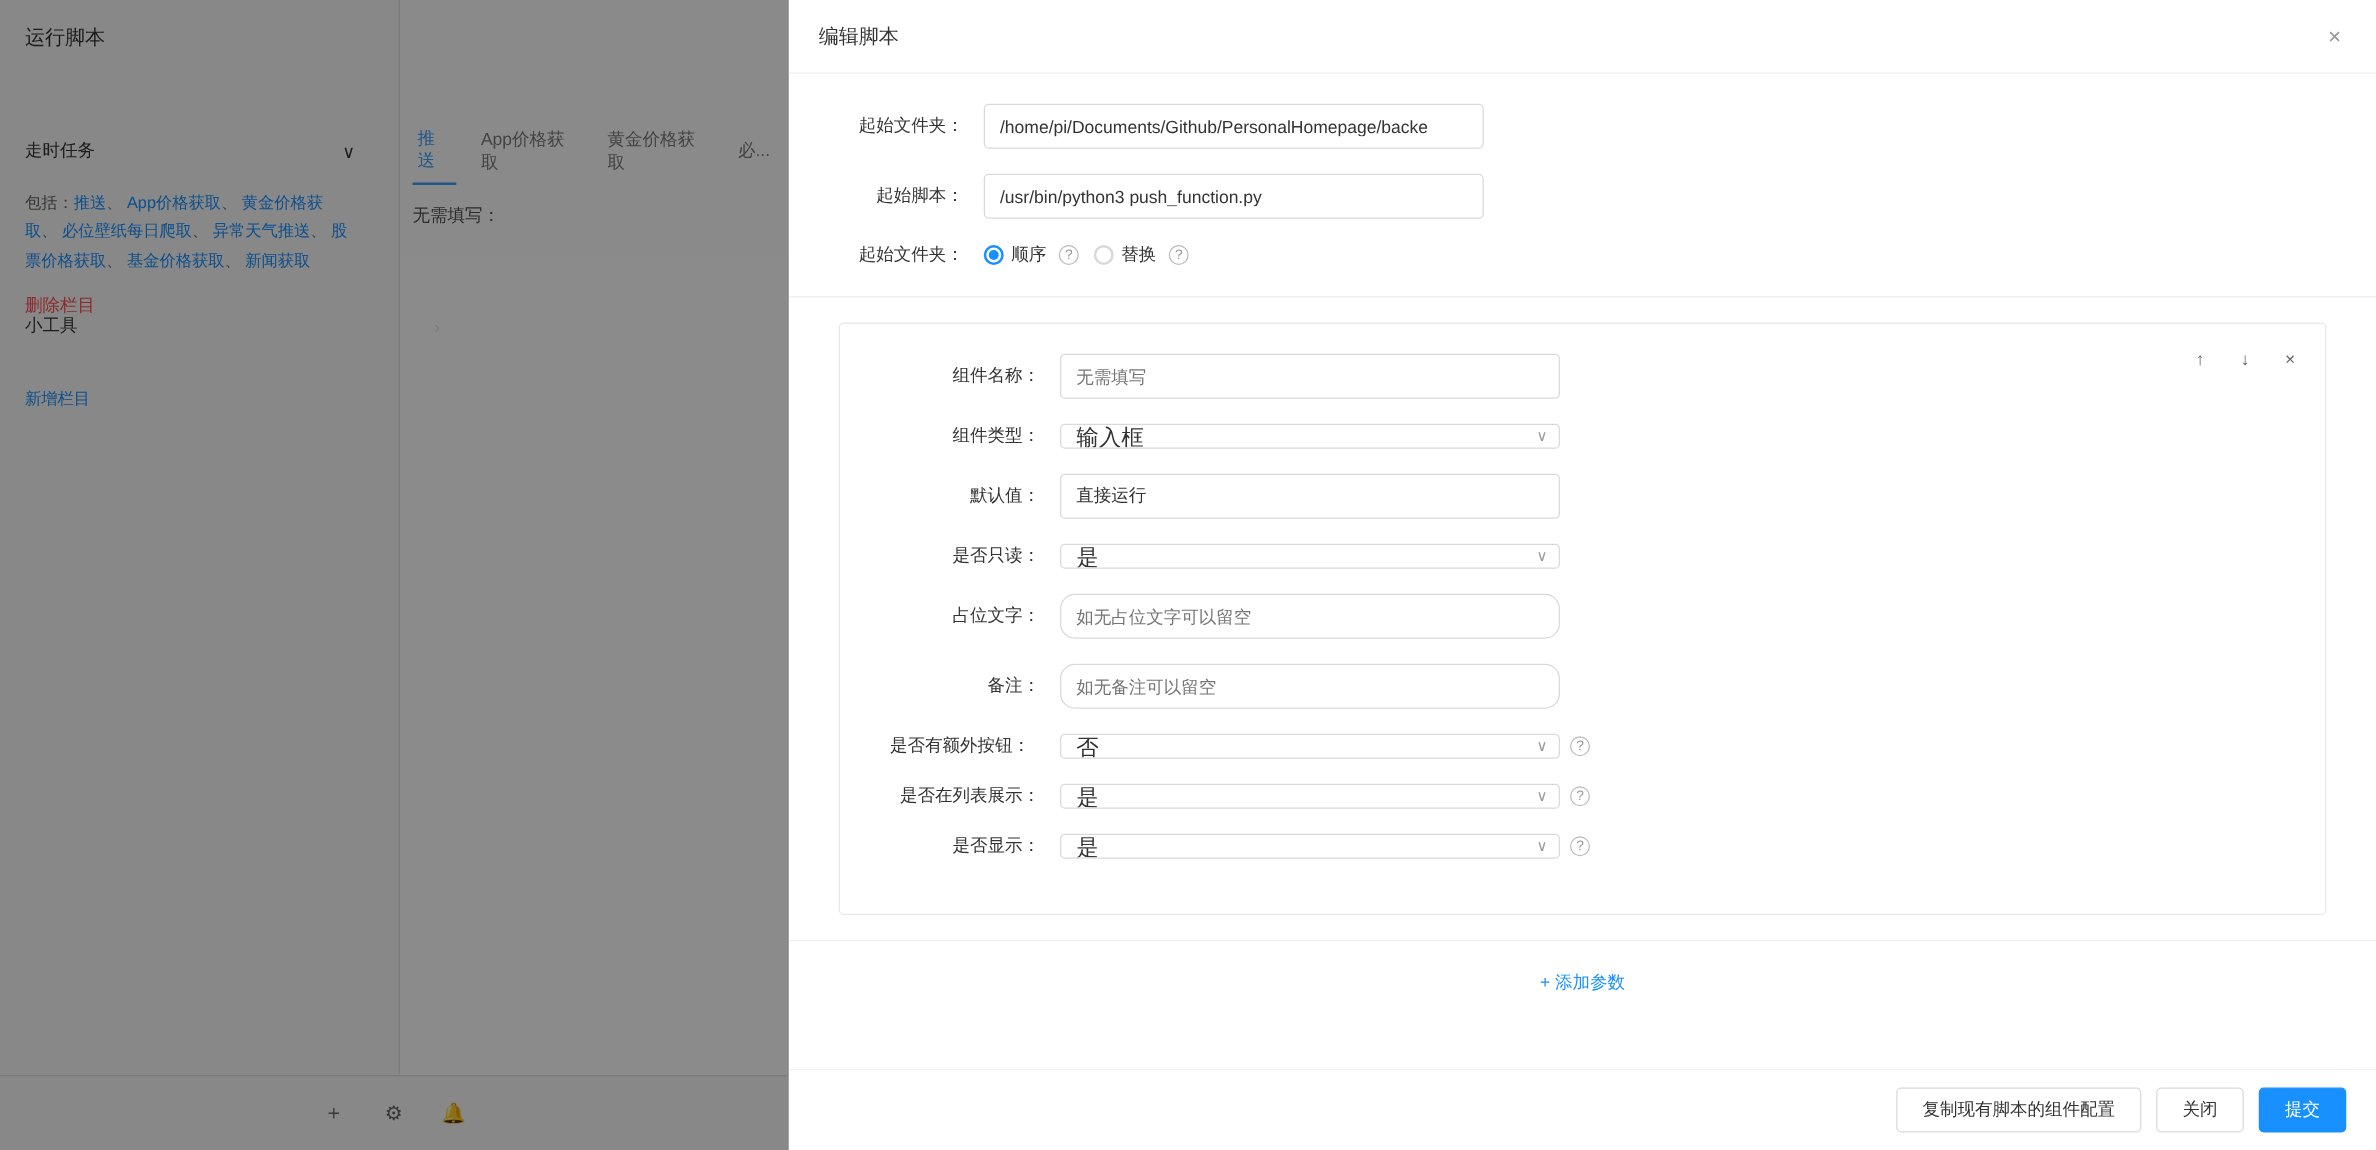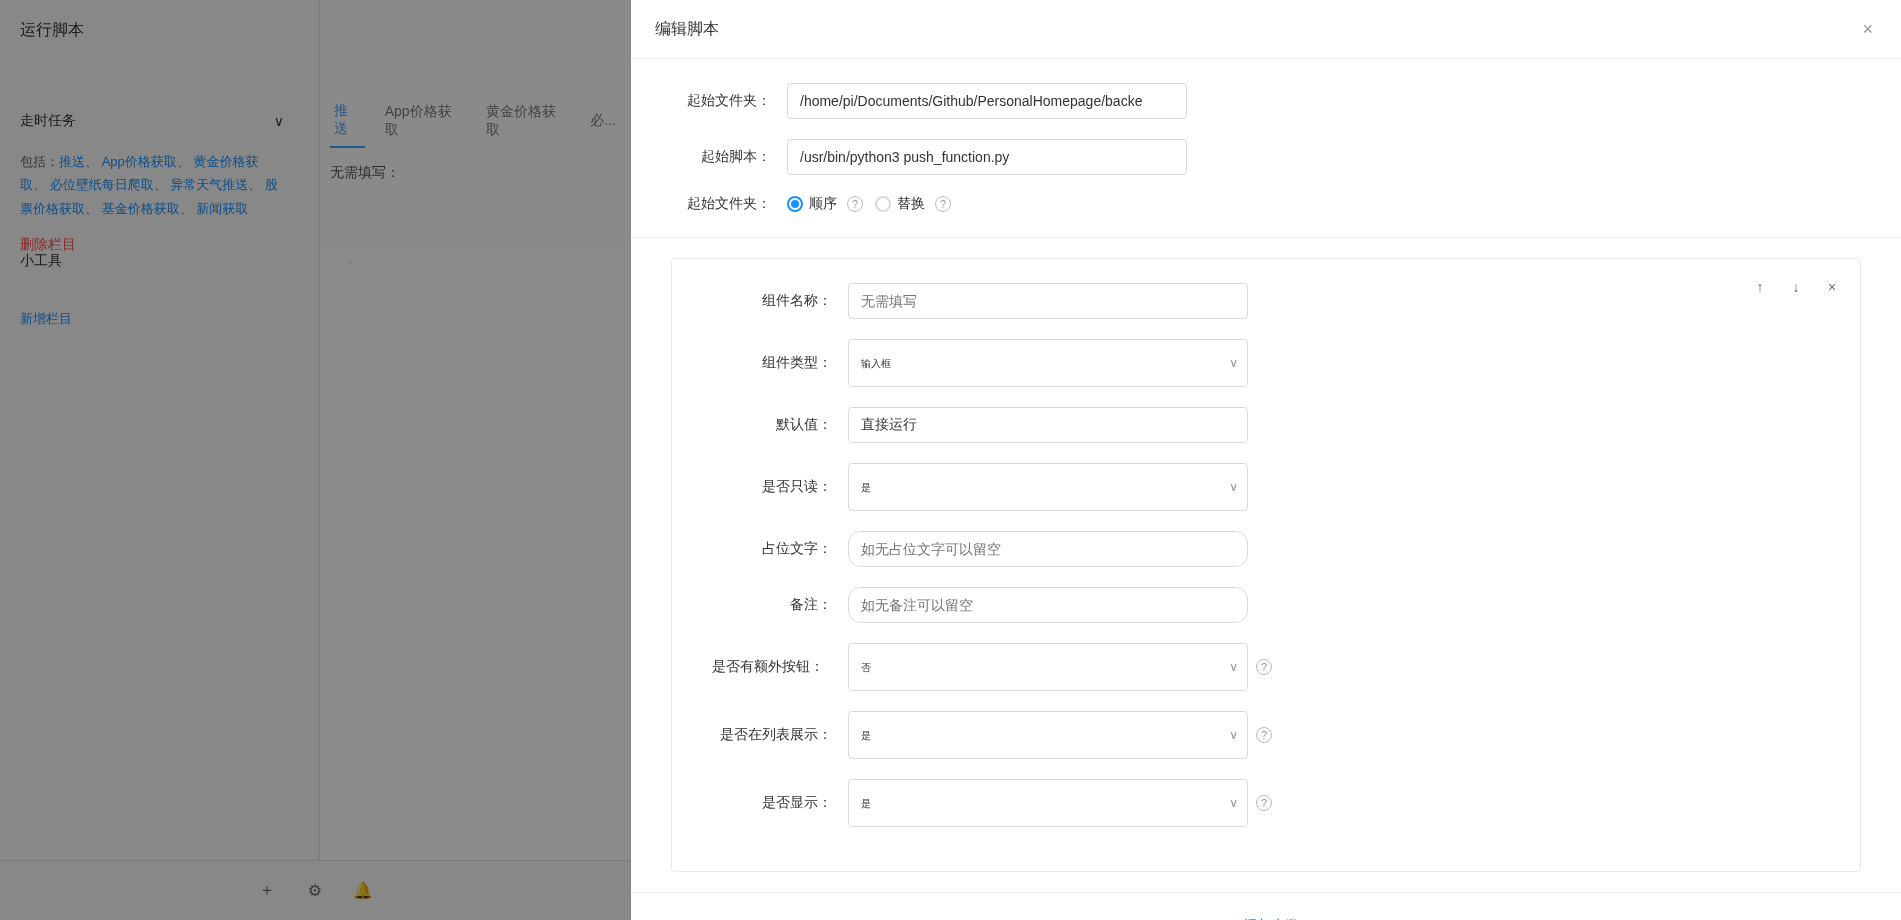--- a/index.html
+++ b/index.html
@@ -309,25 +309,25 @@
     }
 
     .select-wrapper {
       flex: 1;
       max-width: 400px;
       position: relative;
     }
 
     .form-select {
       width: 100%;
-      height: 48px;
+      height: 20px;
       border: 1px solid #d9d9d9;
       border-radius: 4px;
       padding: 0 32px 0 12px;
-      font-size: 10px;
+      font-size: 18px;
       color: #333;
       outline: none;
       background: #fff;
       appearance: none;
       cursor: pointer;
     }
 
     .select-arrow {
       position: absolute;
       right: 10px;
@@ -591,13 +591,18 @@
           <span class="help-icon" style="margin-left:8px;">?</span>
         </div>
       </div>
     </div>
 
     <div class="add-param-bar">
       <button class="add-param-btn">+ 添加参数</button>
     </div>
   </div>
 
+  <div class="modal-footer">
+    <button class="btn btn-ghost">复制现有脚本的组件配置</button>
+    <button class="btn btn-ghost">关闭</button>
+    <button class="btn btn-primary">提交</button>
+  </div>
 </div>
 
 </body></html>

